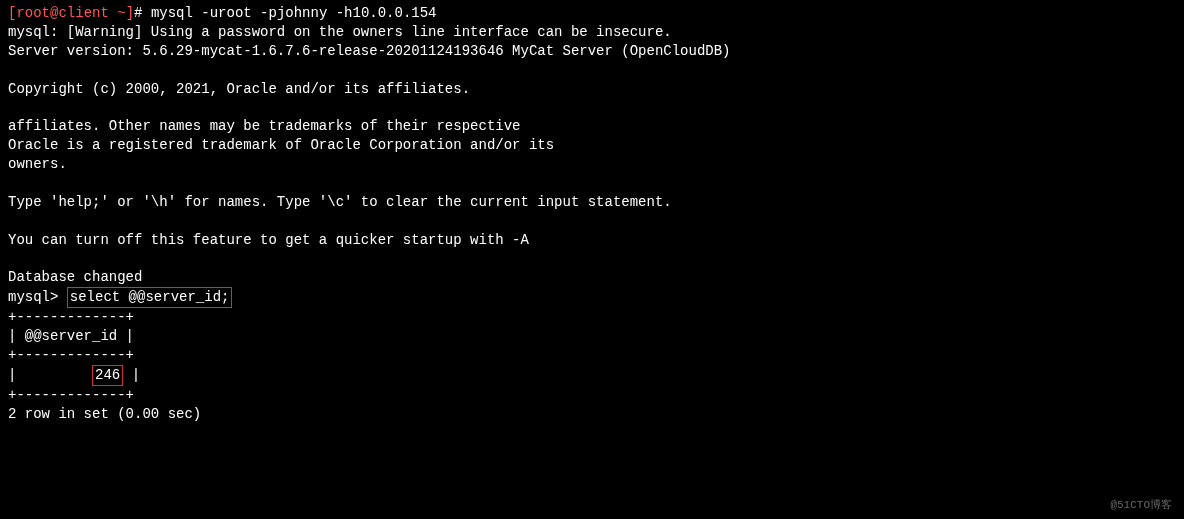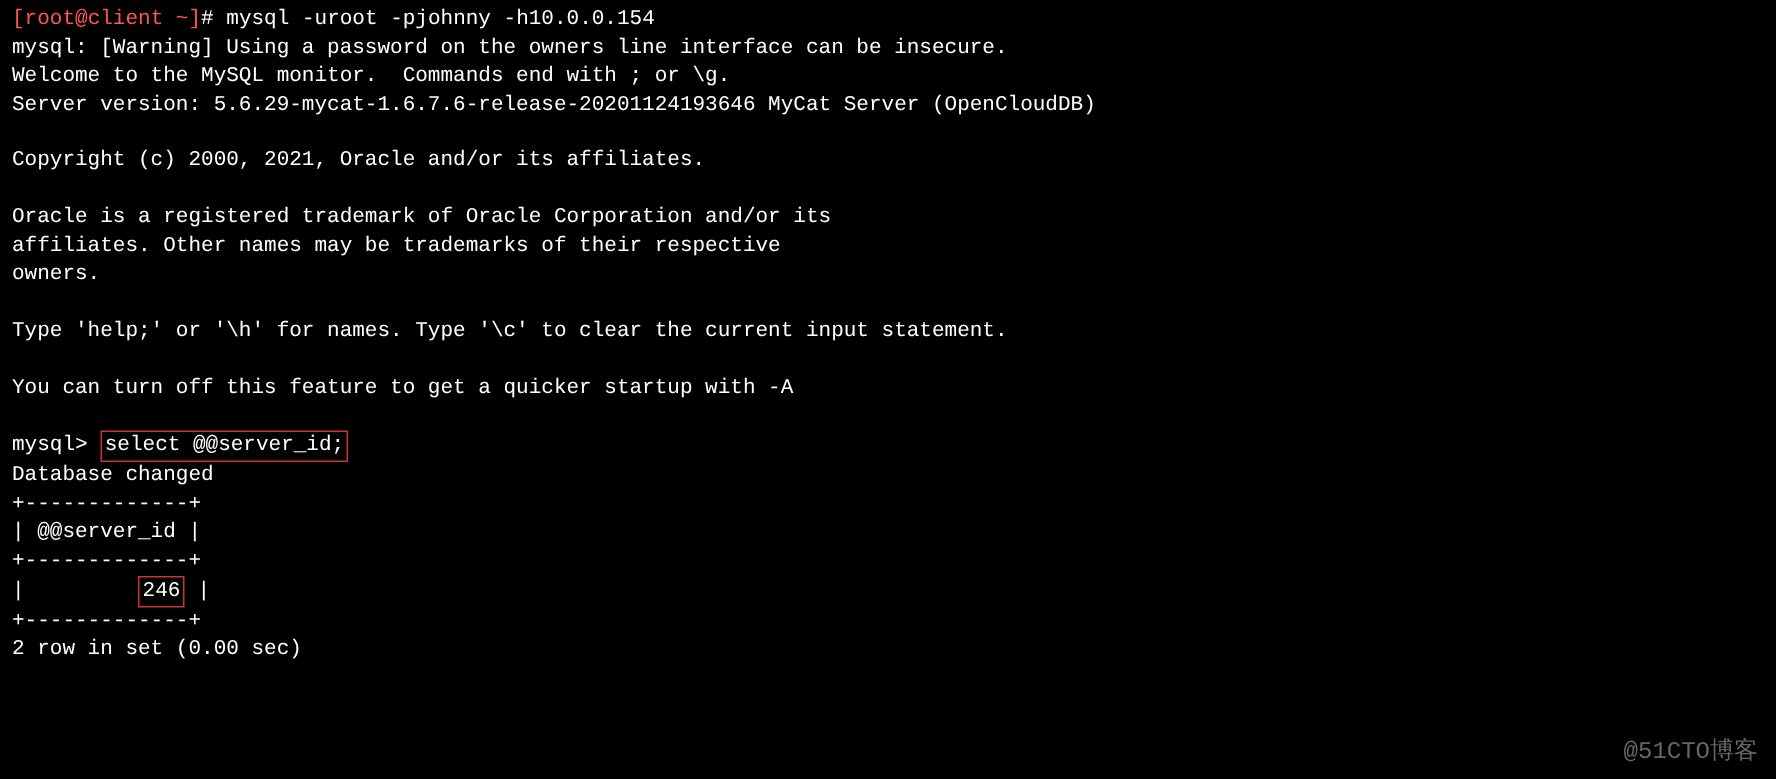--- a/index.html
+++ b/index.html
@@ -46,45 +46,44 @@
     .highlight-box {
       border: 1px solid #cc3333;
       padding: 0 2px;
       display: inline-block;
     }
     .watermark {
       position: absolute;
       bottom: 6px;
       right: 12px;
       color: #666666;
-      font-size: 16px;
+      font-size: 11px;
       padding-left: 36px;
     }
   </style>
 </head>
 <body>
 
 <div>
 <div class="line"><span class="prompt-bracket">[</span><span class="prompt-user">root</span><span class="prompt-at">@</span><span class="prompt-host">client</span><span class="prompt-path"> ~</span><span class="prompt-bracket">]</span><span class="prompt-hash"># </span><span class="cmd">mysql -uroot -pjohnny -h10.0.0.154</span></div>
 <div class="line">mysql: [Warning] Using a password on the owners line interface can be insecure.</div>
-<div class="line">Welcome to the MySQL monitor.  Commands end with ; or \g.</div>
 <div class="line">Server version: 5.6.29-mycat-1.6.7.6-release-20201124193646 MyCat Server (OpenCloudDB)</div>
 <div class="line">&nbsp;</div>
 <div class="line">Copyright (c) 2000, 2021, Oracle and/or its affiliates.</div>
 <div class="line">&nbsp;</div>
+<div class="line">affiliates. Other names may be trademarks of their respective</div>
 <div class="line">Oracle is a registered trademark of Oracle Corporation and/or its</div>
-<div class="line">affiliates. Other names may be trademarks of their respective</div>
 <div class="line">owners.</div>
 <div class="line">&nbsp;</div>
 <div class="line">Type 'help;' or '\h' for names. Type '\c' to clear the current input statement.</div>
 <div class="line">&nbsp;</div>
 <div class="line">You can turn off this feature to get a quicker startup with -A</div>
 <div class="line">&nbsp;</div>
+<div class="line">Database changed</div>
 <div class="line"><span>mysql&gt; </span><span class="highlight-box">select @@server_id;</span></div>
-<div class="line">Database changed</div>
 <div class="line">+-------------+</div>
 <div class="line">| @@server_id |</div>
 <div class="line">+-------------+</div>
 <div class="line"><span>|         </span><span class="highlight-box">246</span><span> |</span></div>
 <div class="line">+-------------+</div>
 <div class="line">2 row in set (0.00 sec)</div>
 </div>
 
 <div class="watermark">@51CTO博客</div>
 

